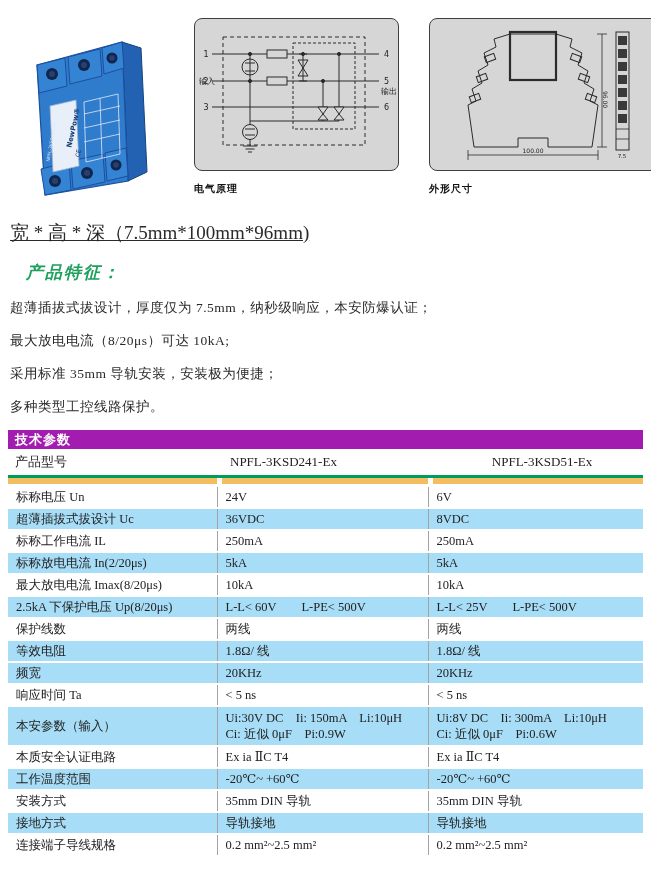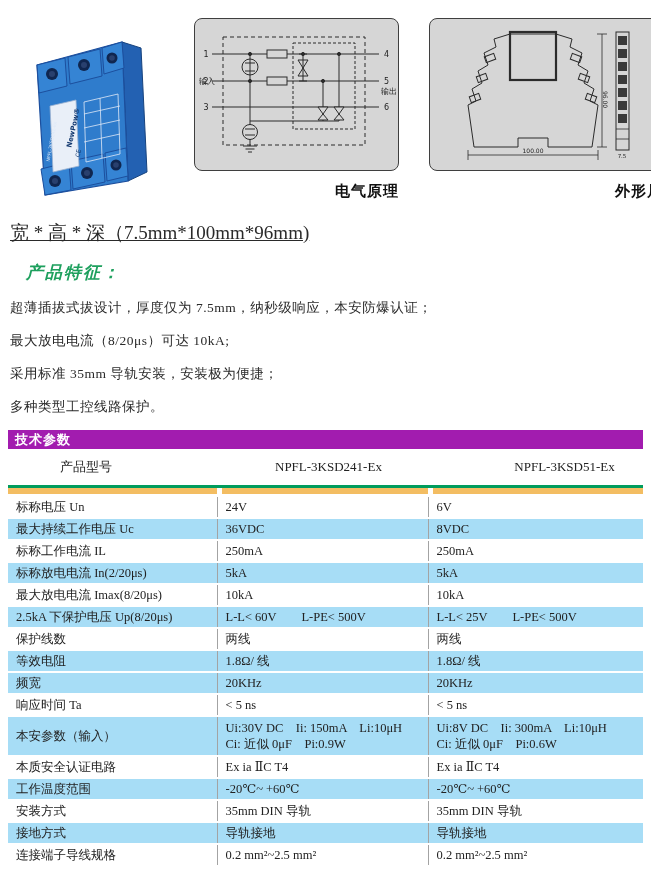--- a/index.html
+++ b/index.html
@@ -6,33 +6,33 @@
   body { width:651px; height:870px; font-family:"Liberation Serif","DejaVu Serif",serif; color:#222; overflow:hidden; }
   .page { position:relative; width:651px; height:870px; }
 
   
   .top-row { display:flex; align-items:flex-start; padding:14px 8px 0 10px; }
   .photo-wrap { width:162px; height:190px; flex:0 0 auto; }
   figure.panel { margin:4px 0 0 0; flex:0 0 auto; }
   figure.panel.schematic { margin-left:22px; width:205px; }
   figure.panel.dims { margin-left:30px; width:250px; }
   .panel-box { background:#d6d6d6; border:1.6px solid #3f3f3f; border-radius:8px; }
-  figcaption { text-align:right; font-weight:bold; font-size:15px; color:#111; margin-top:11px;
+  figcaption { text-align:left; font-weight:bold; font-size:10px; color:#111; margin-top:11px;
                font-family:"Liberation Sans","DejaVu Sans",sans-serif; letter-spacing:1px; }
 
   
   .size-line { margin:16px 0 0 10px; font-size:19px; color:#2a2a2a;text-decoration:underline; }
   .features-title { margin:15px 0 0 26px; font-size:17px; font-weight:bold; font-style:italic; color:#1ea05e; letter-spacing:2px; }
   .feature { margin:15px 0 0 10px; font-size:13.5px; color:#2a2a2a; letter-spacing:0.5px; }
 
   
   .tech { margin:14px 8px 0 8px; width:635px; font-size:12.5px; }
   .tech-title { background:#a21caf; color:#ffffff; font-weight:bold; font-size:13px; height:19px; line-height:19px; padding-left:7px;
                 font-family:"Liberation Sans","DejaVu Sans",sans-serif; letter-spacing:1px; }
-  .model-row { display:flex; align-items:center; height:36px; background:#ffffff; font-size:13px;margin-left:45px; }
+  .model-row { display:flex; align-items:center; height:26px; background:#ffffff; font-size:13px; }
   .model-row .c1 { width:209px; padding-left:7px; box-sizing:border-box; }
   .model-row .c2 { width:211px; padding-left:13px; box-sizing:border-box; }
   .model-row .c3 { flex:1; padding-left:13px; box-sizing:border-box;text-align:center; }
   .sep-green { height:3px; background:#009c5d; }
   .sep-orange, .bottom-bar { display:flex; }
   .sep-orange { height:6px; margin-bottom:3px; }
   .sep-orange span { background:#f3bd62; }
   .sep-orange span:nth-child(1), .bottom-bar span:nth-child(1) { width:209px; }
   .sep-orange span:nth-child(2), .bottom-bar span:nth-child(2) { width:206px; margin-left:5px; }
   .sep-orange span:nth-child(3), .bottom-bar span:nth-child(3) { flex:1; margin-left:5px; }
@@ -238,21 +238,21 @@
           <col class="c2">
           <col class="c3">
         </colgroup>
       <tbody id="tech-rows">
           <tr class="white">
             <td>标称电压 Un</td>
             <td class="v">24V</td>
             <td class="v">6V</td>
           </tr>
           <tr class="blue">
-            <td>最大持续工作电压 Uc</td>
+            <td>超薄插拔式拔设计 Uc</td>
             <td class="v">36VDC</td>
             <td class="v">8VDC</td>
           </tr>
           <tr class="white">
             <td>标称工作电流 IL</td>
             <td class="v">250mA</td>
             <td class="v">250mA</td>
           </tr>
           <tr class="blue">
             <td>标称放电电流 In(2/20μs)</td>

